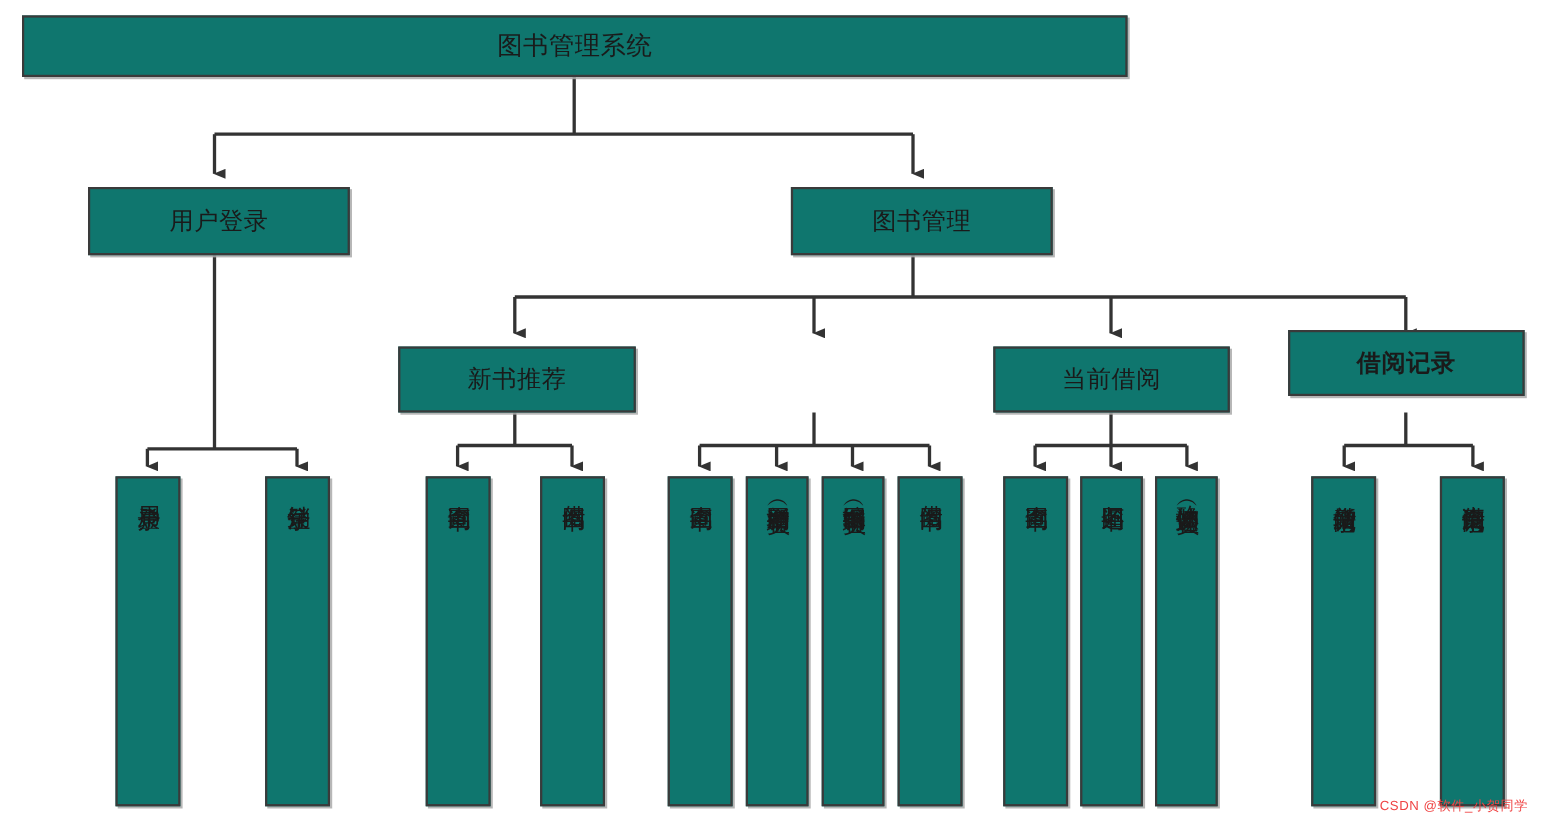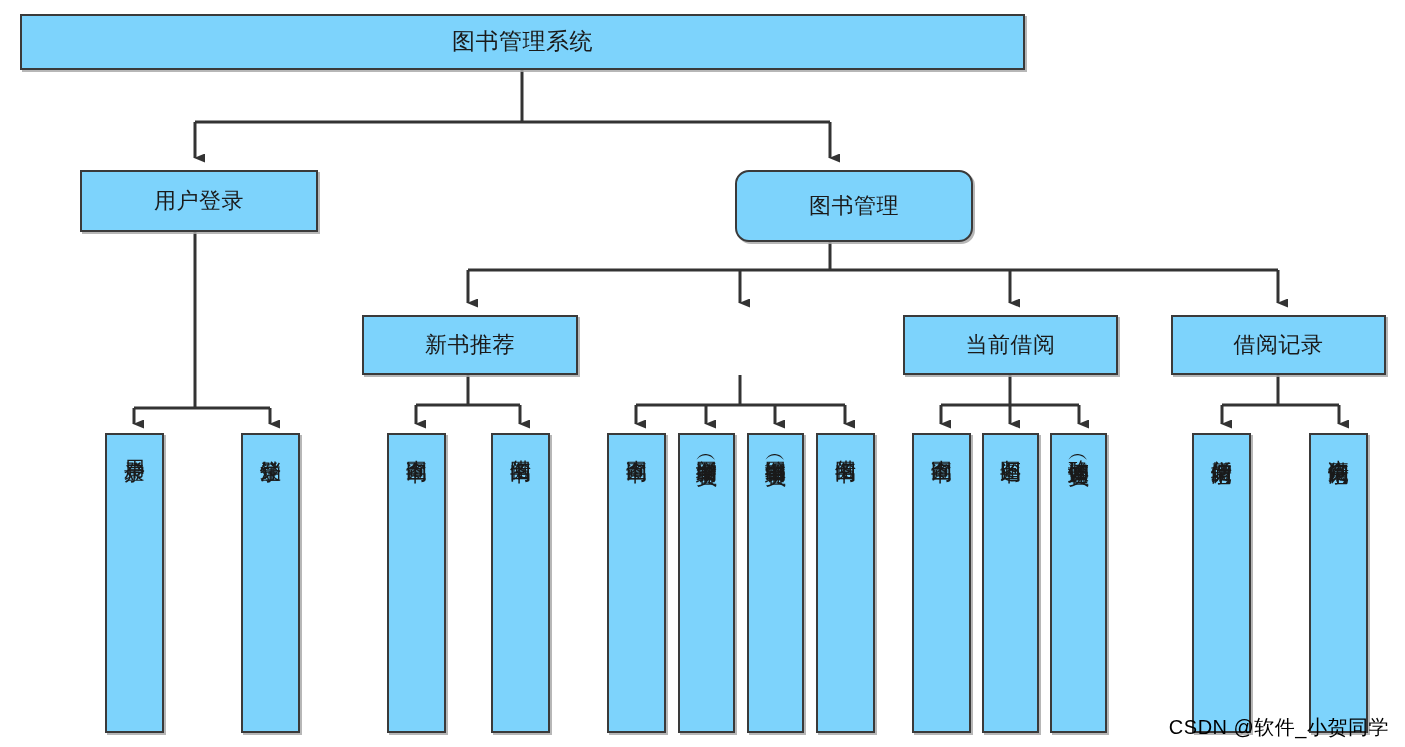--- a/index.html
+++ b/index.html
@@ -21,21 +21,21 @@
   #diagram-svg {
     position: absolute;
     left: 0;
     top: 0;
     width: 1405px;
     height: 747px;
   }
   .node-box {
     position: absolute;
     box-sizing: border-box;
-    background: #7dd3fc;
+    background: #0f766e;
     border: 2px solid #3a3a3a;
     box-shadow: 2px 2px 0 0 rgba(170,170,170,0.85);
     display: flex;
     align-items: center;
     justify-content: center;
     overflow: hidden;
   }
   .node-label {
     color: #1a1a1a;
     font-family: "Liberation Sans", "DejaVu Sans", sans-serif;
@@ -57,22 +57,22 @@
     writing-mode: vertical-rl;
     text-orientation: upright;
     line-height: 1.15;
     letter-spacing: 1px;
     white-space: nowrap;
   }
   #watermark {
     position: absolute;
     right: 16px;
     bottom: 6px;
-    font-size: 20px;
-    color: #000000;
+    font-size: 12px;
+    color: #ef4444;
     font-family: "Liberation Sans", "DejaVu Sans", sans-serif;
     letter-spacing: 0.5px;
     pointer-events: none;
     user-select: none;
     white-space: nowrap;
   }
 </style>
 </head>
 <body>
 
@@ -132,31 +132,31 @@
     </g>
   </svg>
 
   <div class="node-box node-root" style="left:20px; top:14px; width:1005px; height:56px;">
     <span class="node-label">图书管理系统</span>
   </div>
 
   <div class="node-box node-l2" style="left:80px; top:170px; width:238px; height:62px;">
     <span class="node-label">用户登录</span>
   </div>
-  <div class="node-box node-l2" style="left:735px; top:170px; width:238px; height:72px;border-radius:14px;">
+  <div class="node-box node-l2" style="left:719px; top:170px; width:238px; height:62px;">
     <span class="node-label">图书管理</span>
   </div>
 
   <div class="node-box node-l3" style="left:362px; top:315px; width:216px; height:60px;">
     <span class="node-label">新书推荐</span>
   </div>
   <div class="node-box node-l3" style="left:903px; top:315px; width:215px; height:60px;justify-content:center;">
     <span class="node-label">当前借阅</span>
   </div>
-  <div class="node-box node-l3" style="left:1171px; top:315px; width:215px; height:60px;">
+  <div class="node-box node-l3" style="left:1171px; top:300px; width:215px; height:60px;font-weight:bold;">
     <span class="node-label">借阅记录</span>
   </div>
 
   <div class="node-box node-leaf" style="left:105px; top:433px; width:59px; height:300px;">
     <span class="node-label">用户登录</span>
   </div>
   <div class="node-box node-leaf" style="left:241px; top:433px; width:59px; height:300px;">
     <span class="node-label">注销登录</span>
   </div>
 

